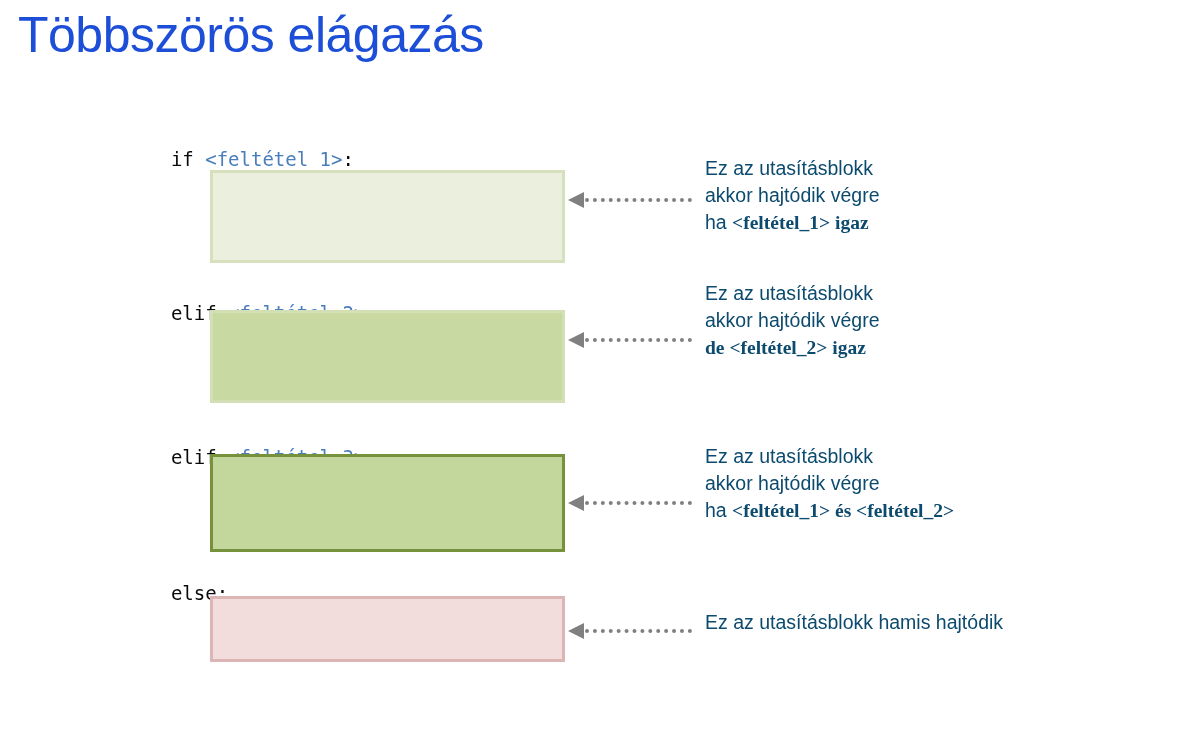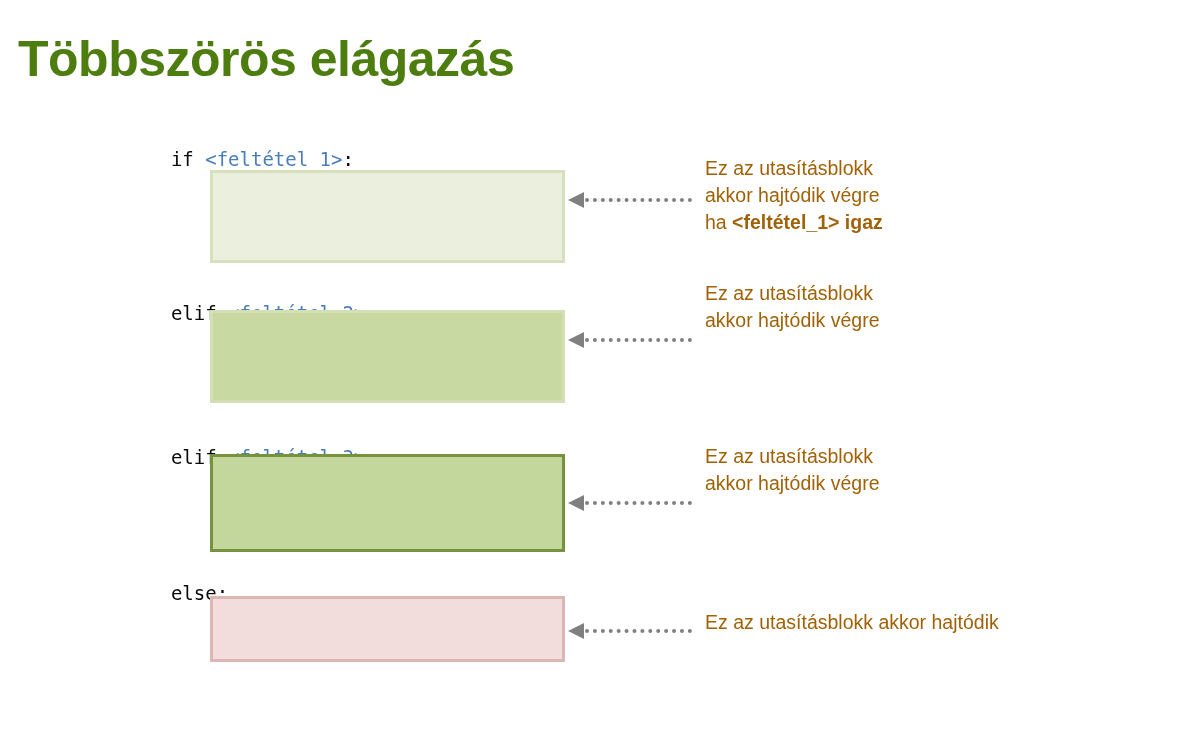--- a/index.html
+++ b/index.html
@@ -12,24 +12,24 @@
     height: 740px;
     position: relative;
     font-family: "Liberation Sans", sans-serif;
     overflow: hidden;
   }
 
   
   .slide-title {
     position: absolute;
     left: 18px;
-    top: 31px;
+    top: 7px;
     font-size: 50px;
-    font-weight: bold;
-    color: #4d7c0f;
+    font-weight: normal;
+    color: #1d4ed8;
     letter-spacing: -0.5px;
     white-space: nowrap;
     line-height: 1.15;
   }
 
   
   .code-line {
     position: absolute;
     font-family: "DejaVu Sans Mono", "Liberation Mono", monospace;
     font-size: 19px;
@@ -89,24 +89,24 @@
     height: 0;
     border-top: 4px dotted #808080;
   }
 
   
   .annotation {
     position: absolute;
     left: 705px;
     font-size: 19.5px;
     line-height: 27px;
-    color: #a16207;
+    color: #0c4a6e;
     white-space: nowrap;
   }
-  .annotation .b { font-weight: bold; }
+  .annotation .b { font-weight: bold; font-family: Liberation Serif, serif; }
 
   .ann-1 { top: 155px; }
   .ann-2 { top: 280px; }
   .ann-3 { top: 443px; }
   .ann-4 { top: 609px; }
 </style>
 </head>
 <body>
 
 <div class="slide-title">Többszörös elágazás</div>
@@ -139,48 +139,50 @@
 <div class="arrow" style="left:568px; top:329px; width:124px;">
   <svg class="arrow-head" width="18" height="18" viewBox="0 0 18 18">
     <polygon points="0,9 16,1 16,17" fill="#808080"></polygon>
   </svg>
   <div class="arrow-line" style="width:107px;"></div>
 </div>
 
 <div class="annotation ann-2">
   <div><span>Ez az utasításblokk</span></div>
   <div><span>akkor hajtódik végre</span></div>
+  <div><span class="b">de &lt;feltétel_2&gt; igaz</span></div>
 </div>
 
 <div class="code-line" style="left:148px; top:429px;">
   <span class="kw">elif</span><span> </span><span class="cond">&lt;feltétel_3&gt;</span><span class="colon">:</span>
 </div>
 
 <div class="block block-3"></div>
 
 <div class="arrow" style="left:568px; top:492px; width:124px;">
   <svg class="arrow-head" width="18" height="18" viewBox="0 0 18 18">
     <polygon points="0,9 16,1 16,17" fill="#808080"></polygon>
   </svg>
   <div class="arrow-line" style="width:107px;"></div>
 </div>
 
 <div class="annotation ann-3">
   <div><span>Ez az utasításblokk</span></div>
   <div><span>akkor hajtódik végre</span></div>
+  <div><span>ha </span><span class="b">&lt;feltétel_1&gt; és &lt;feltétel_2&gt;</span></div>
 </div>
 
 <div class="code-line" style="left:148px; top:565px;">
   <span class="kw">else</span><span class="colon">:</span>
 </div>
 
 <div class="block block-4"></div>
 
 <div class="arrow" style="left:568px; top:620px; width:124px;">
   <svg class="arrow-head" width="18" height="18" viewBox="0 0 18 18">
     <polygon points="0,9 16,1 16,17" fill="#808080"></polygon>
   </svg>
   <div class="arrow-line" style="width:107px;"></div>
 </div>
 
 <div class="annotation ann-4">
-  <div><span>Ez az utasításblokk akkor hajtódik</span></div>
+  <div><span>Ez az utasításblokk hamis hajtódik</span></div>
 </div>
 
 </body></html>

